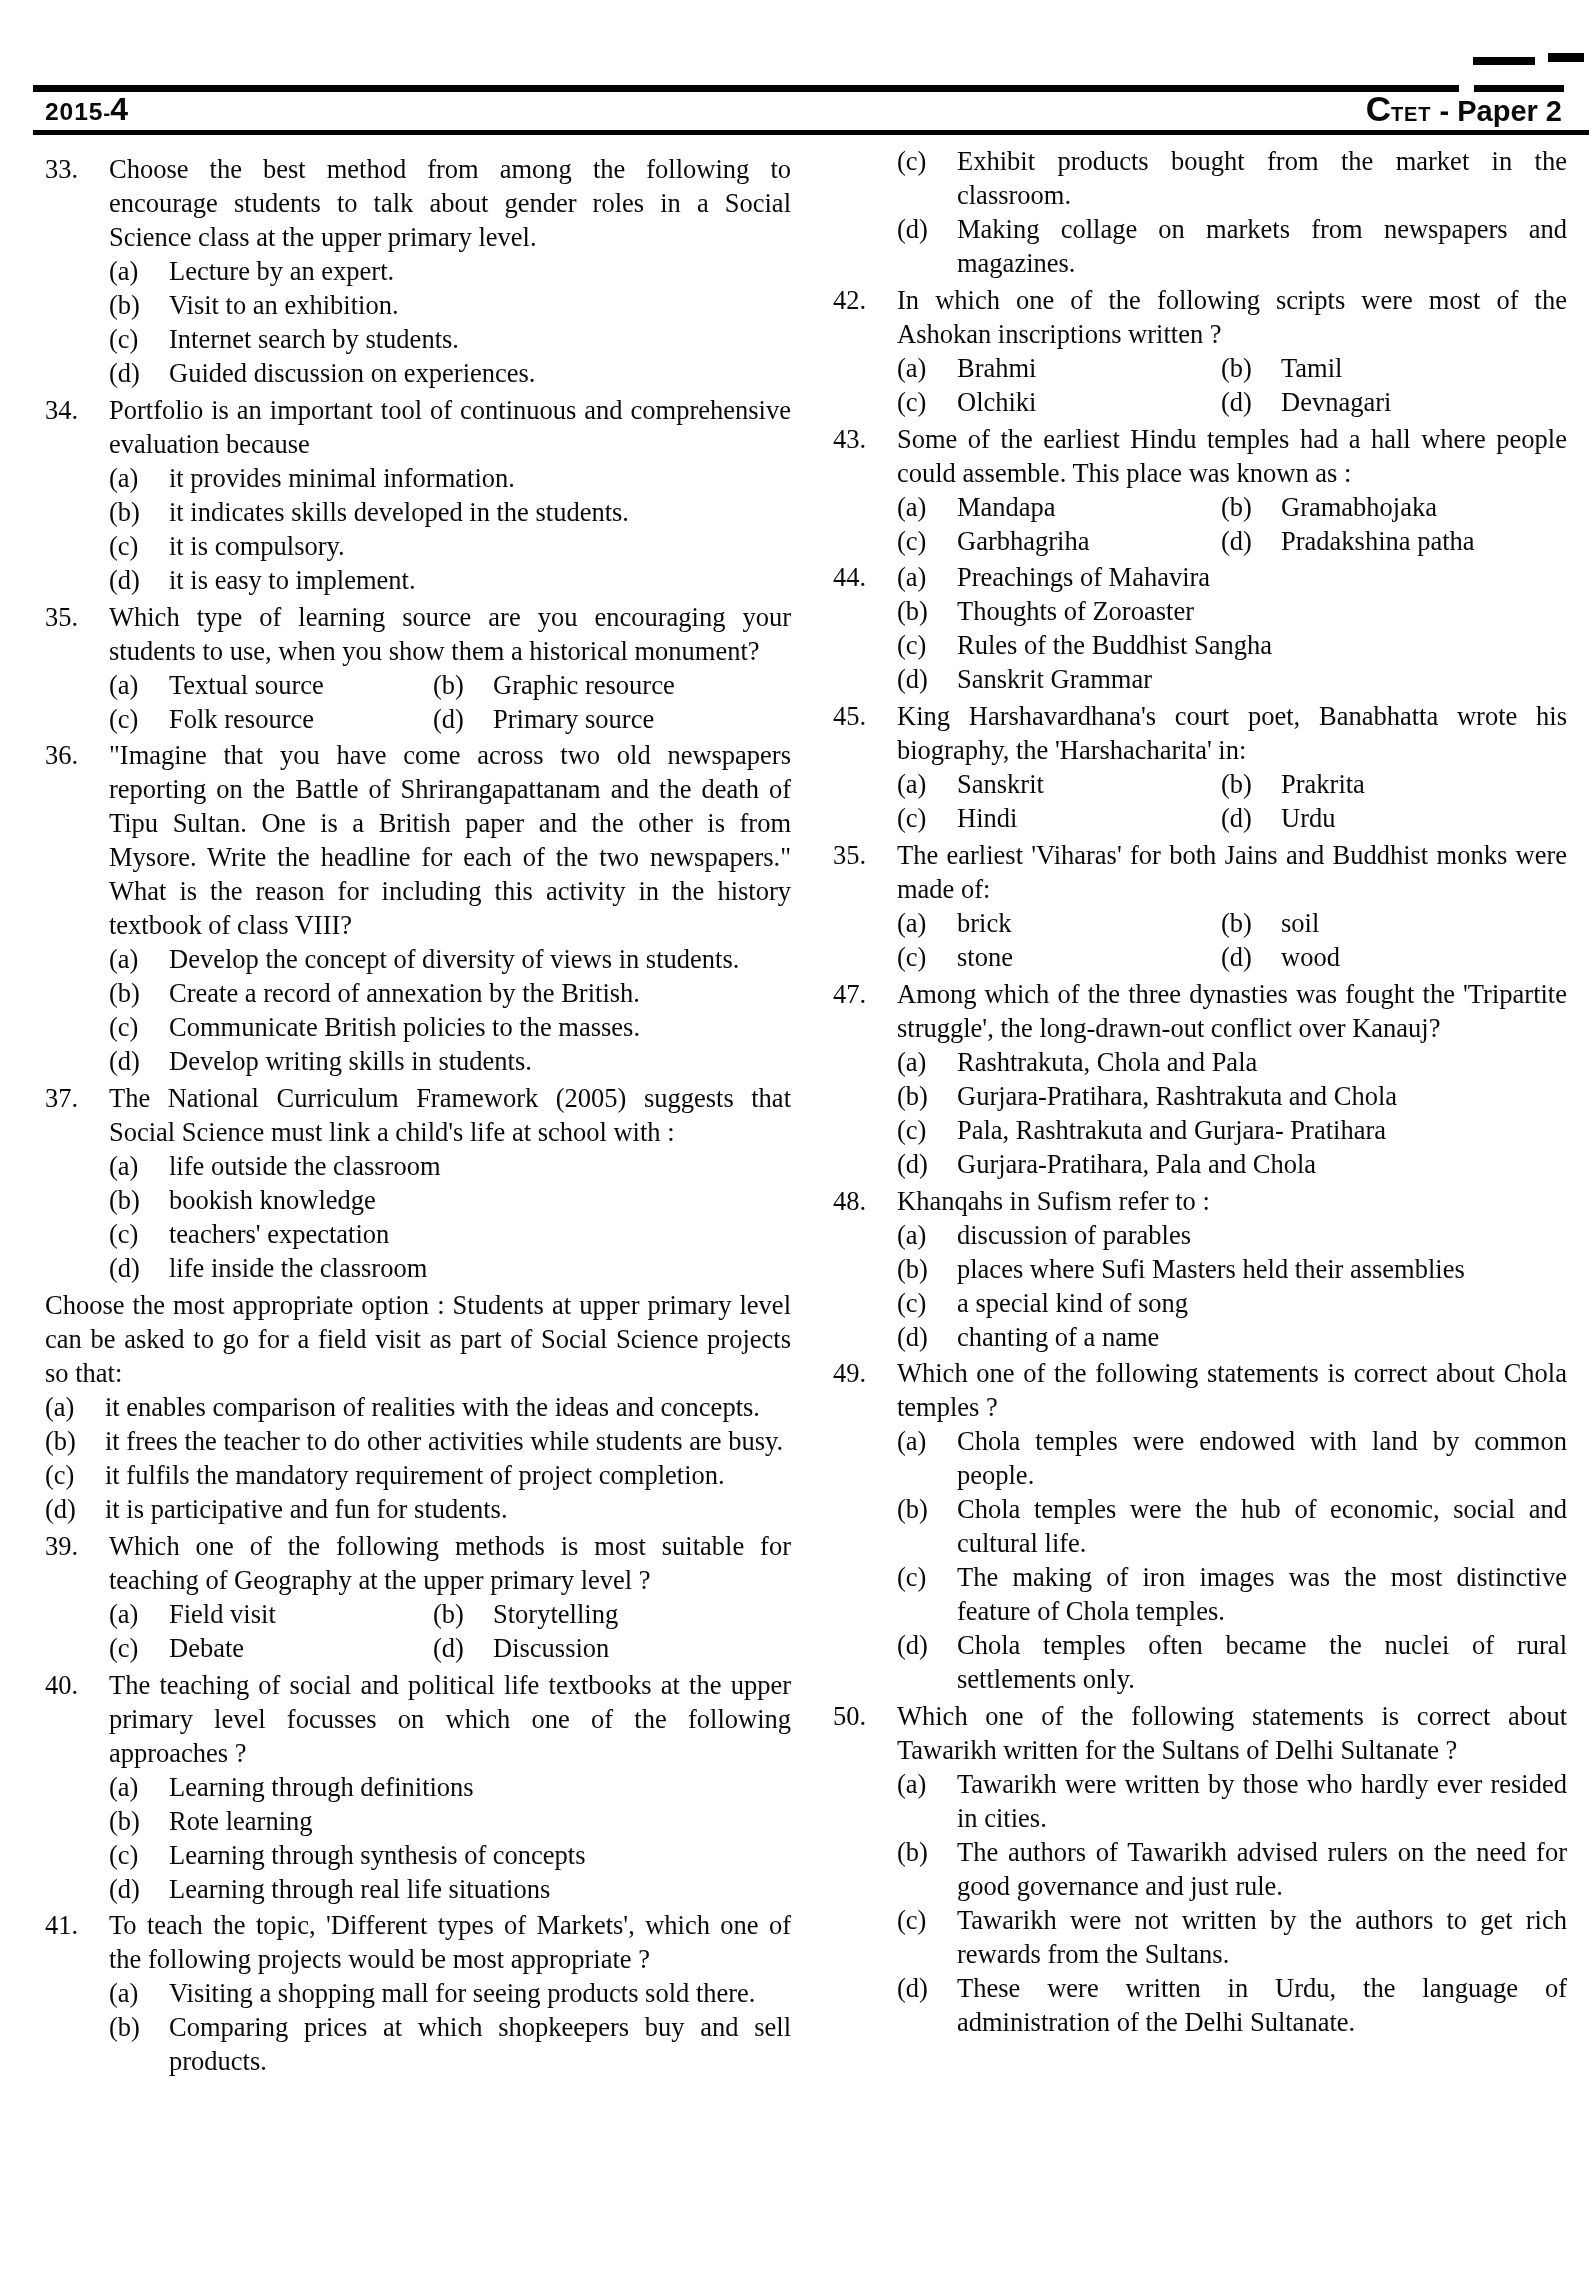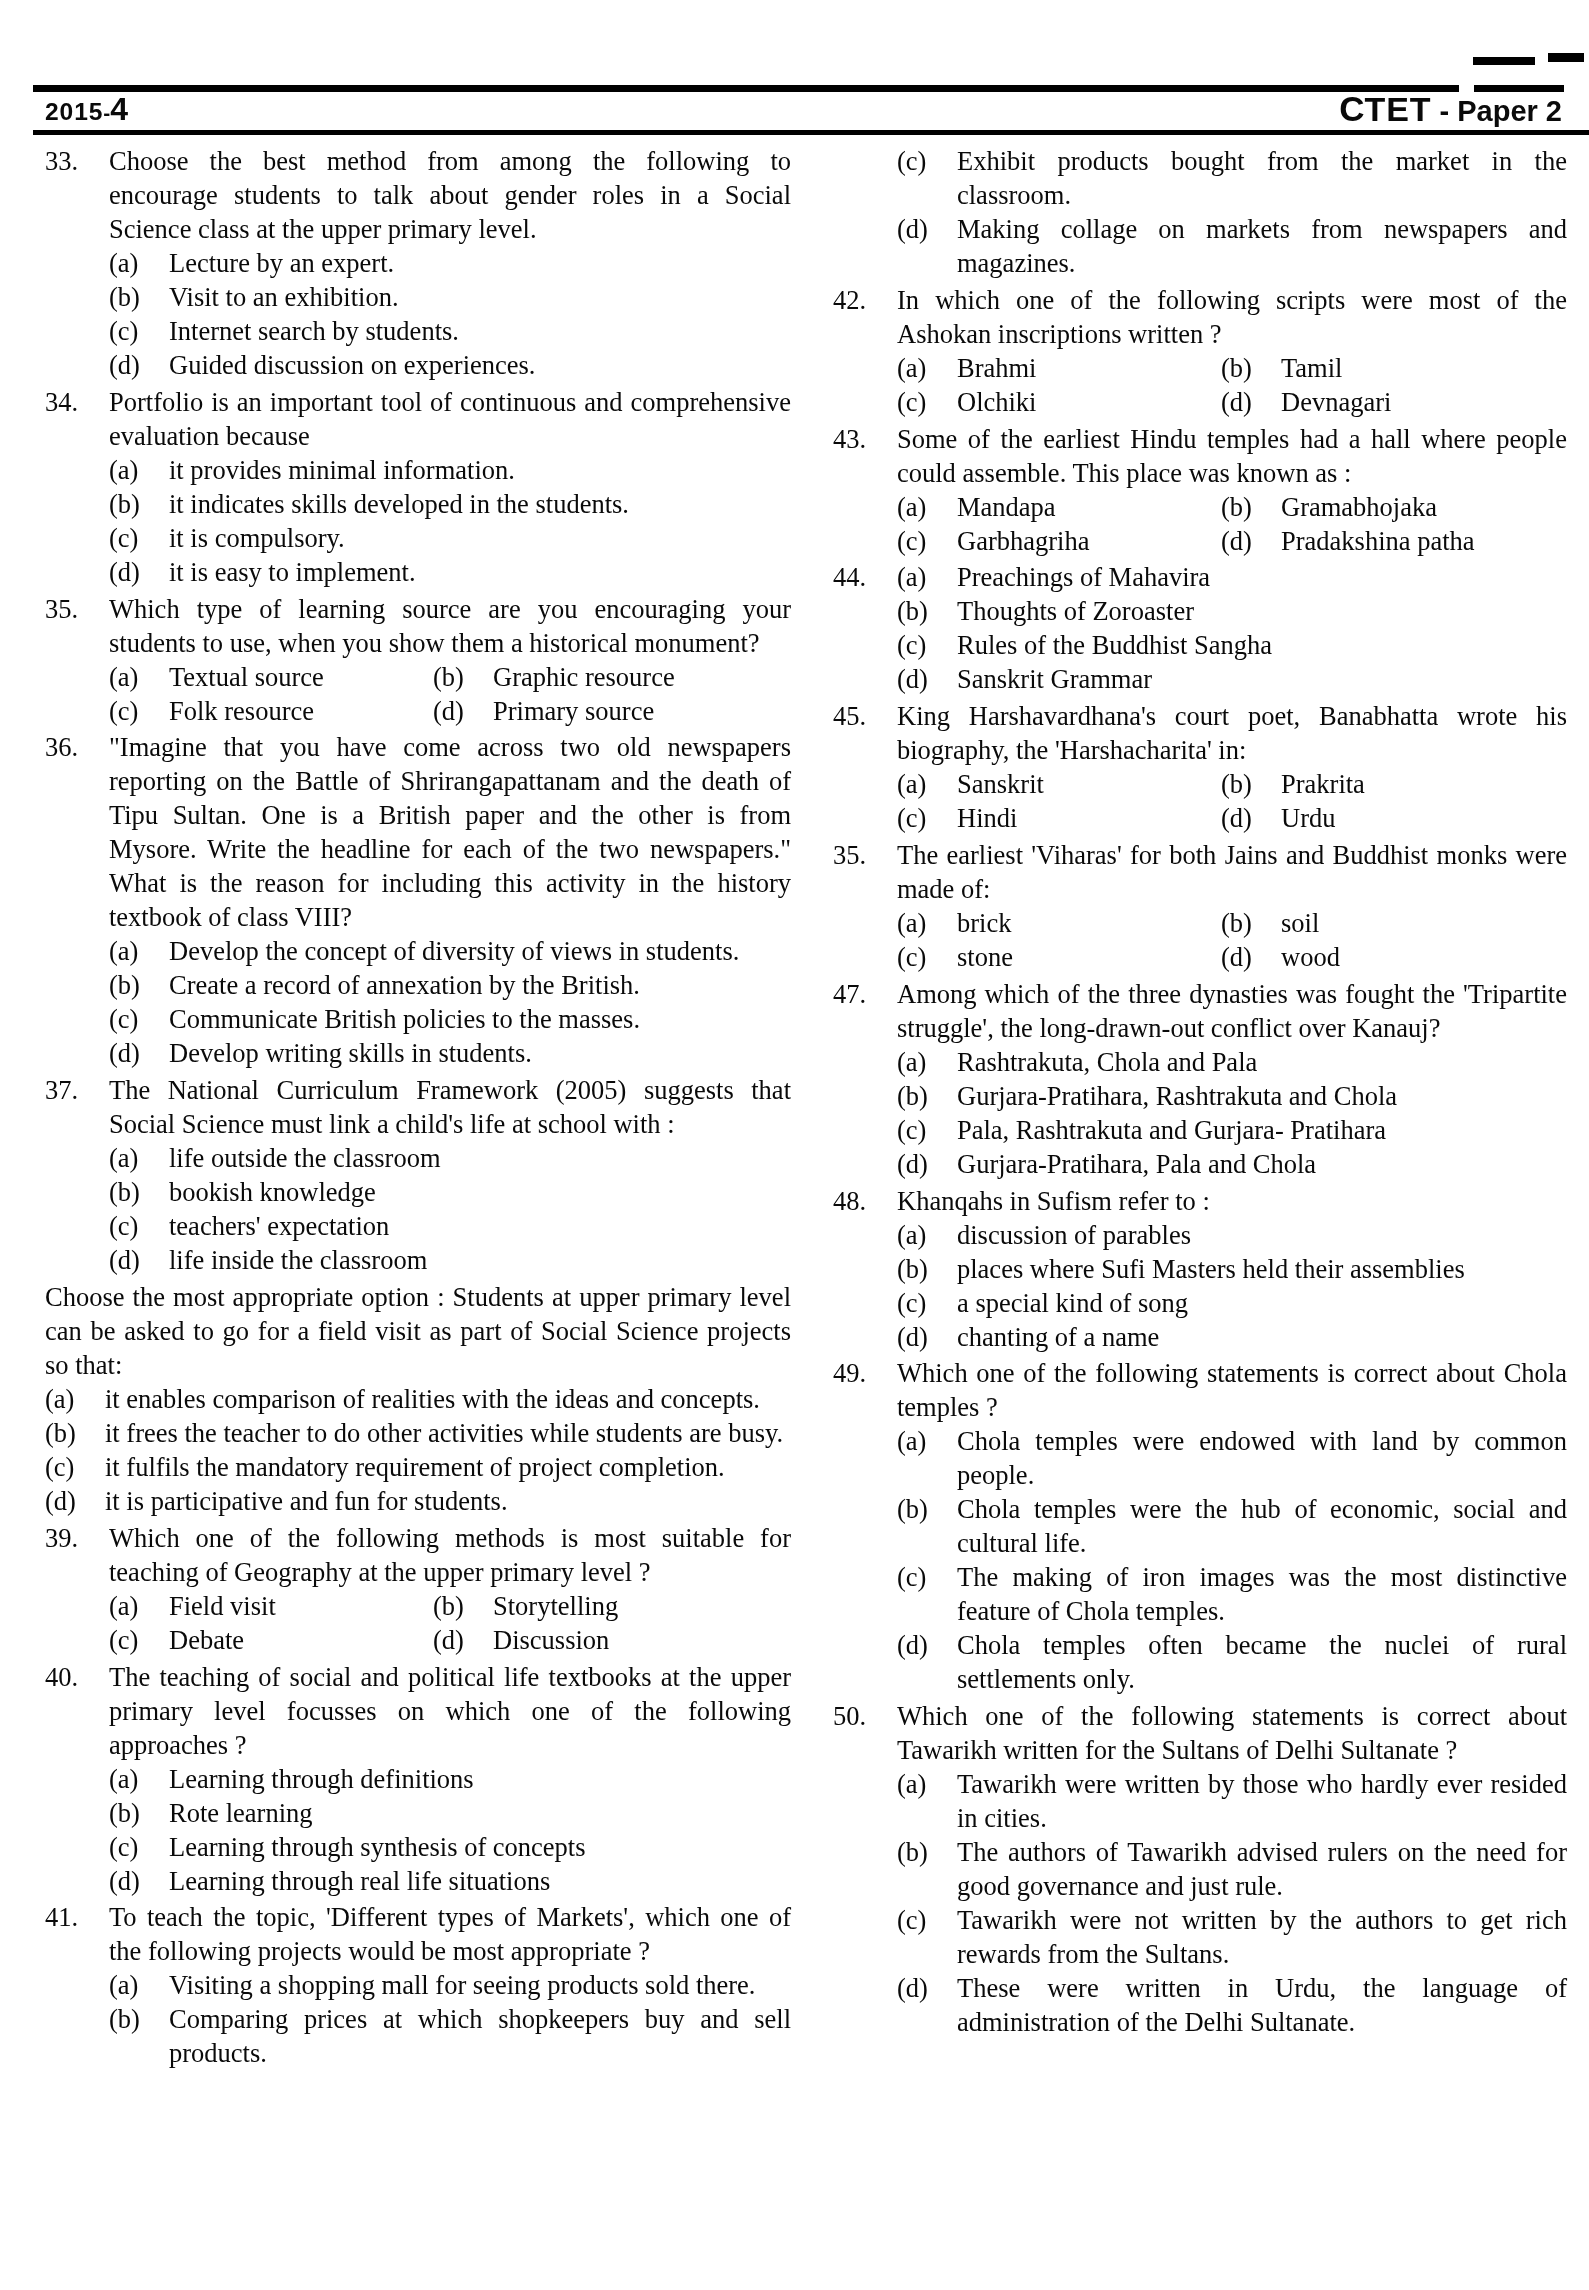--- a/index.html
+++ b/index.html
@@ -20,29 +20,29 @@
   .rule-bottom { left:33px; right:0; top:130px; height:4.7px; }
   .header-row {
     position:absolute; left:45px; right:28px; top:89px; height:40px;
     display:flex; justify-content:space-between; align-items:center;
     font-family:"Liberation Sans", sans-serif; font-weight:bold;
   }
   .code-year { font-size:24.6px; letter-spacing:0.9px; }
   .code-sep  { font-size:21px; }
   .code-num  { font-size:32px; }
   .brand-c { font-size:35px; }
-  .brand-rest { font-size:34px; letter-spacing:0.9px; }
+  .brand-rest { font-size:20px; letter-spacing:0.9px; }
   .brand-suffix { font-size:29px;margin-top:44px; }
   .content {
     position:absolute; top:144px; left:45px; right:23px;
     display:flex; gap:42px;
     font-size:26.5px; line-height:34px;
   }
   .col { flex:0 0 auto; }
-  .col-left  { width:746px; }
+  .col-left  { width:746px;margin-top:8px; }
   .col-right { width:734px; }
   .question { display:flex; margin-bottom:2.8px; }
   .qnum { width:64px; flex-shrink:0; }
   .qbody { flex:1; min-width:0; }
   .qtext { text-align:justify; }
   .options.list .option { display:flex; }
   .olabel { width:60px; flex-shrink:0; }
   .otext { flex:1; text-align:justify; }
   .options.grid { display:grid; grid-template-columns:324px 1fr; }
   .options.grid .option { display:flex; }

